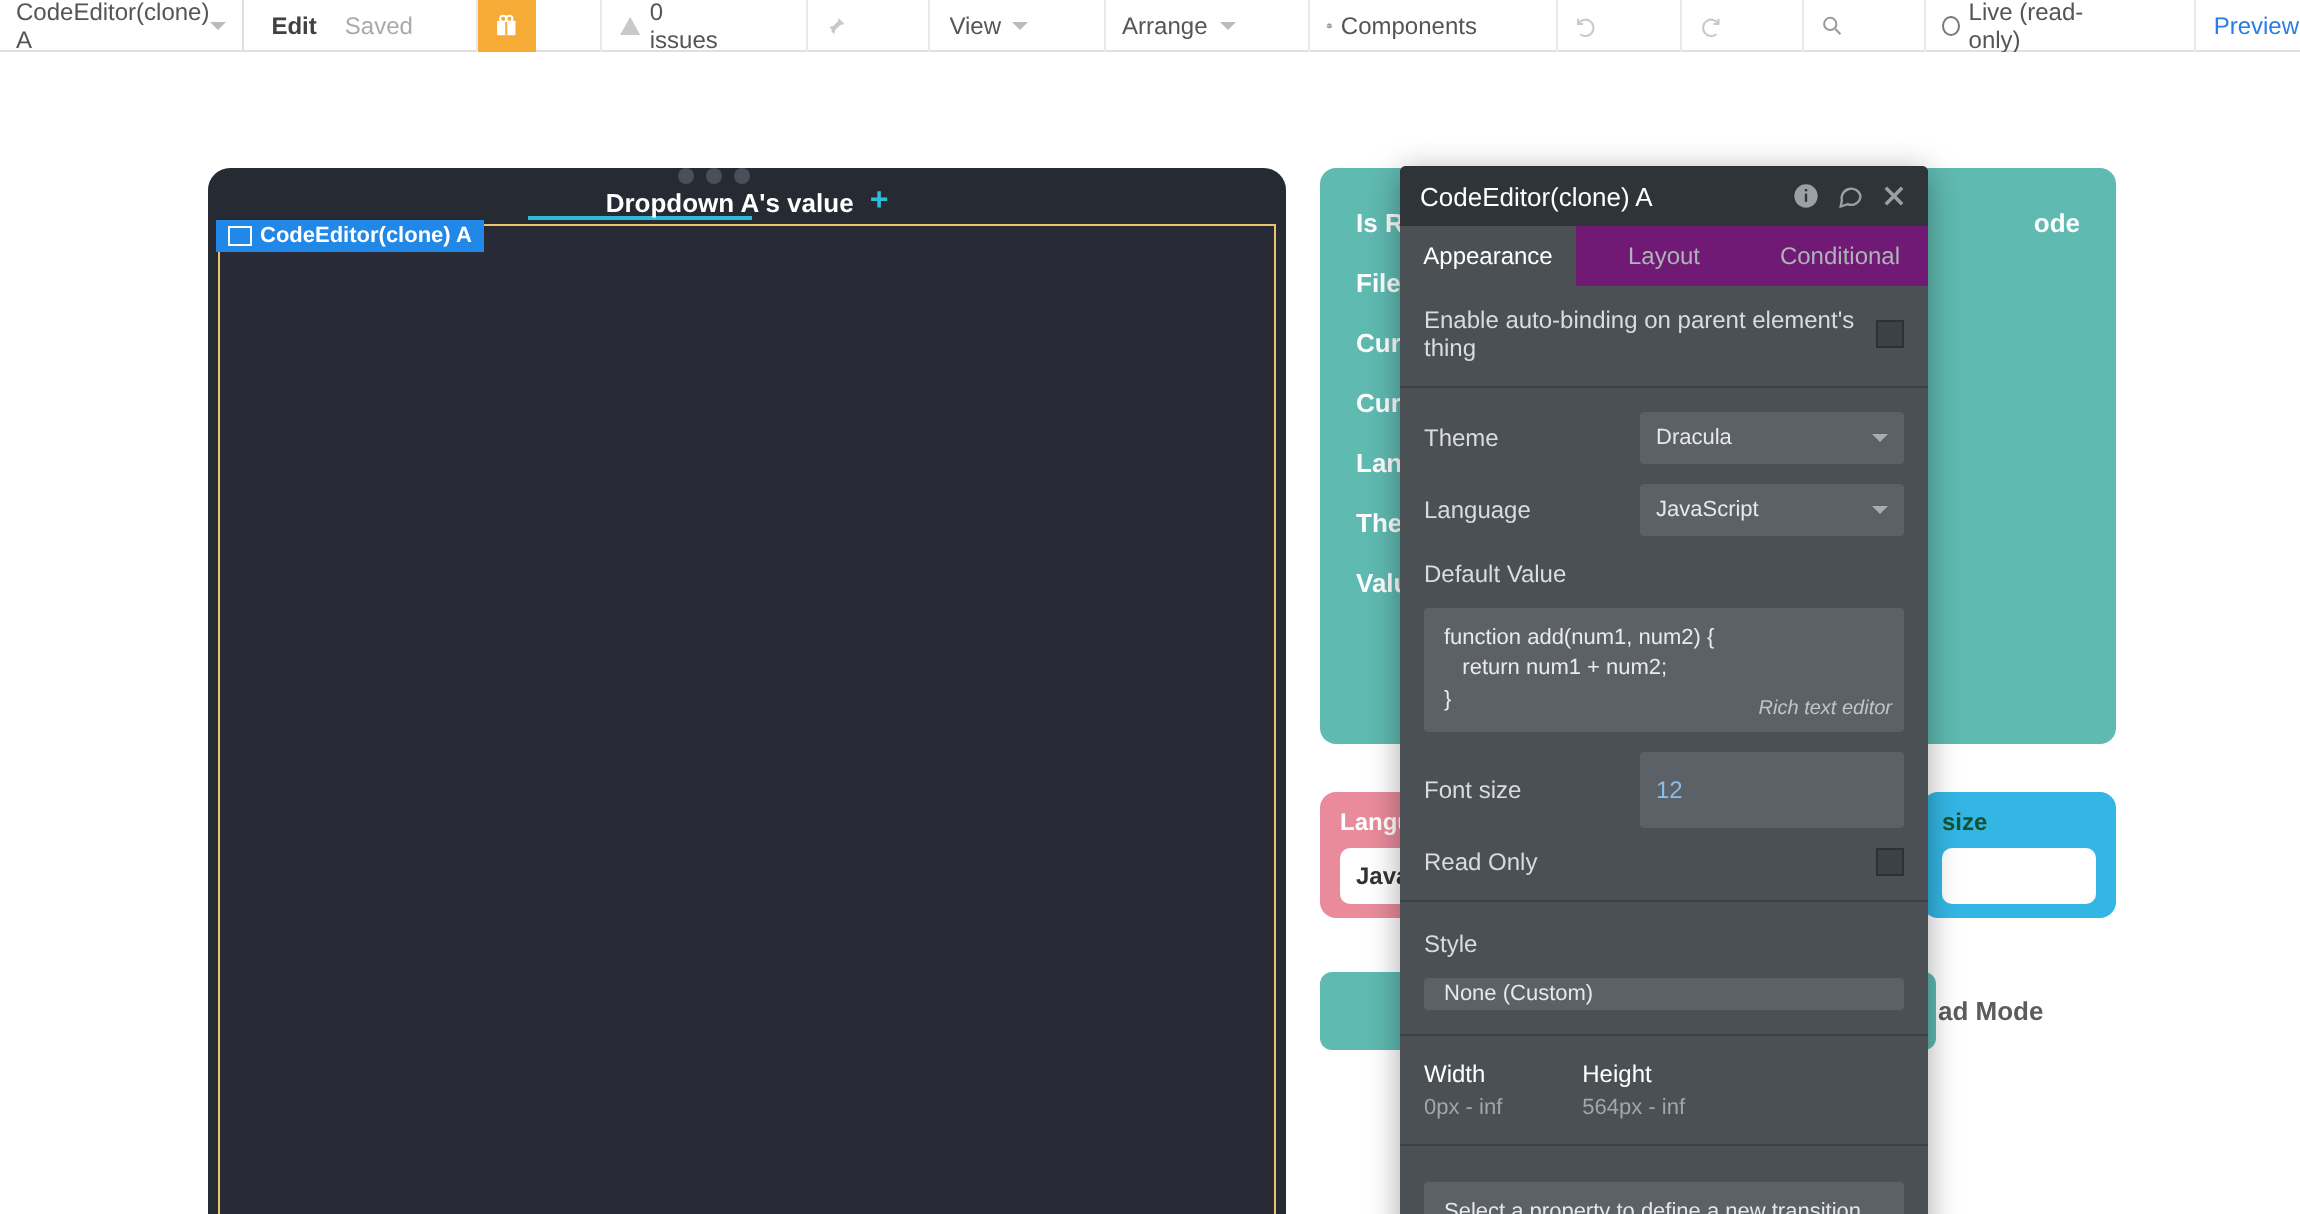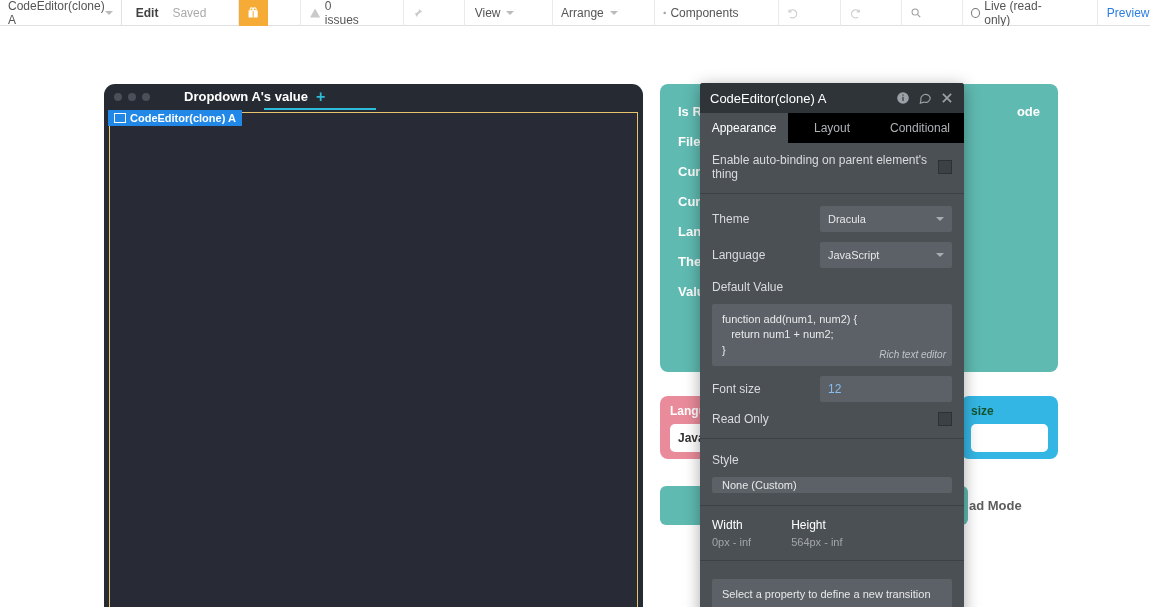--- a/index.html
+++ b/index.html
@@ -21,21 +21,21 @@
   .tbtn .globe { width:10px;height:10px;border:1.5px solid #777;border-radius:50%; }
   .avatar { width:16px;height:16px;border-radius:50%;background:#ccc; margin:0 6px; align-self:center;}
   .small-circle{width:16px;height:16px;border-radius:50%;border:1.5px solid #e66;position:relative;}
   .small-circle::after{content:"";position:absolute;left:6px;top:3px;width:0;height:0;border-left:3px solid transparent;border-right:3px solid transparent;border-bottom:5px solid #e66;transform:scale(.7);}
 
   
   .canvas { position: relative; width: 100%; height: 581px; background: #fff; }
 
   
   .editor-window { position: absolute; left: 104px; top: 58px; width: 539px; height: 547px; background: #262a33; border-radius: 11px; }
-  .editor-window .winbar { height: 25px; display:flex; align-items:center; padding:0 10px; }
+  .editor-window .winbar { height: 25px; display:flex; align-items:center; padding:0 10px;flex-direction:column; }
   .editor-window .dots { display:flex; gap:6px; margin-right: 34px;}
   .editor-window .dot { width:8px; height:8px; border-radius:50%; background:#4a4f59; }
   .editor-window .tab { color:#fff; font-size:13px; font-weight:700; display:flex; align-items:center; gap:6px;}
   .editor-window .plus { color:#2fbcd8; font-weight:900; font-size:16px; margin-left:2px; }
   .underline { height:2px; background:#2fbcd8; width:112px; margin-left:160px; margin-top:-1px;}
   .editor-window .body { background:#282a36; border:1px solid #e7c46b; border-radius:0; margin:6px 5px 6px 5px; height: calc(100% - 37px); position:relative; margin-top:2px; }
   .elem-badge { position:absolute; left:-2px; top:-3px; background:#2188e8; color:#fff; font-size:11px; font-weight:700; padding:2px 6px; display:flex; align-items:center; gap:4px; }
   .elem-badge::before { content:""; width:10px;height:8px;border:1.5px solid #fff; display:inline-block;}
 
   
@@ -50,30 +50,30 @@
 
   .teal-btn{position:absolute;left:660px;top:460px;width:308px;height:39px;background:#5fbab1;border-radius:6px;color:#fff;display:flex;align-items:center;justify-content:center;font-weight:700;font-size:13px;z-index:1;}
   .mode-label{position:absolute;left:969px;top:472px;font-size:13px;color:#5c5c5c;font-weight:600;}
 
   
   .propwin { position:absolute; left:700px; top:57px; width:264px; background:#4b5055; color:#d9dbdd; border-radius:3px 3px 0 0; box-shadow:0 3px 16px rgba(0,0,0,.35); z-index:10; font-size:12px;}
   .propwin .titlebar { background:#2f3438; height:30px; display:flex; align-items:center; padding:0 10px; border-radius:3px 3px 0 0;}
   .propwin .titlebar .ttl{color:#fff;font-size:13px;}
   .propwin .titlebar .icons{margin-left:auto;display:flex;gap:8px;align-items:center;}
   .titlebar .ic{width:14px;height:14px;display:flex;align-items:center;justify-content:center;color:#9aa0a6;cursor:pointer;}
-  .propwin .tabs{background:#000000;height:30px;display:flex;}
+  .propwin .tabs{background:#701a75;height:30px;display:flex;}
   .propwin .tabs .ptab{flex:1;display:flex;align-items:center;justify-content:center;font-size:12px;color:#aeb3b8;cursor:pointer;}
   .propwin .tabs .ptab.active{background:#4b5055;color:#fff;}
   .propwin .content{padding:10px 12px 14px 12px;display:flex;flex-direction:column;gap:10px;}
   .prow{display:flex;align-items:center;gap:10px;}
   .prow .plabel{flex:1;color:#d9dbdd;}
   .checkbox{width:14px;height:14px;background:#3c4146;border:1px solid #2d3135;}
   .pselect{background:#5c6167;height:26px;border-radius:2px;flex-basis:132px;display:flex;align-items:center;padding:0 8px;justify-content:space-between;cursor:pointer;font-size:11px;color:#e7e8ea;}
   .pselect .car{border:4px solid transparent;border-top-color:#a9adb2;margin-top:3px;}
-  .pinput{background:#5c6167;height:26px;border-radius:2px;flex-basis:132px;display:flex;align-items:center;padding:12px 8px;color:#88bff0;font-size:12px;}
+  .pinput{background:#5c6167;height:38px;border-radius:2px;flex-basis:132px;display:flex;align-items:center;padding:12px 8px;color:#88bff0;font-size:12px;}
   .codebox{background:#5c6167;border-radius:2px;padding:8px 10px;font-size:11px;color:#e9eaec;font-family:inherit;line-height:1.4;position:relative;}
   .rich{position:absolute;right:6px;bottom:4px;color:#bfc4c8;font-style:italic;font-size:10px;}
   .section-label{color:#d9dbdd;margin-top:2px;}
   .fullselect{background:#5c6167;height:16px;border-radius:2px;display:flex;align-items:center;padding:0 10px;justify-content:space-between;cursor:pointer;font-size:11px;color:#e7e8ea;}
   .divider{height:1px;background:#3c4146;margin:2px -12px;}
   .dimrow{display:flex;gap:40px;}
   .dimcol .dlabel{color:#fff;font-size:12px;}
   .dimcol .dval{color:#a2a6aa;font-size:11px;margin-top:4px;}
   .transselect{background:#5c6167;height:30px;border-radius:2px;display:flex;align-items:center;padding:0 10px;justify-content:space-between;cursor:pointer;font-size:11px;color:#e7e8ea;margin-top:6px;}
 

